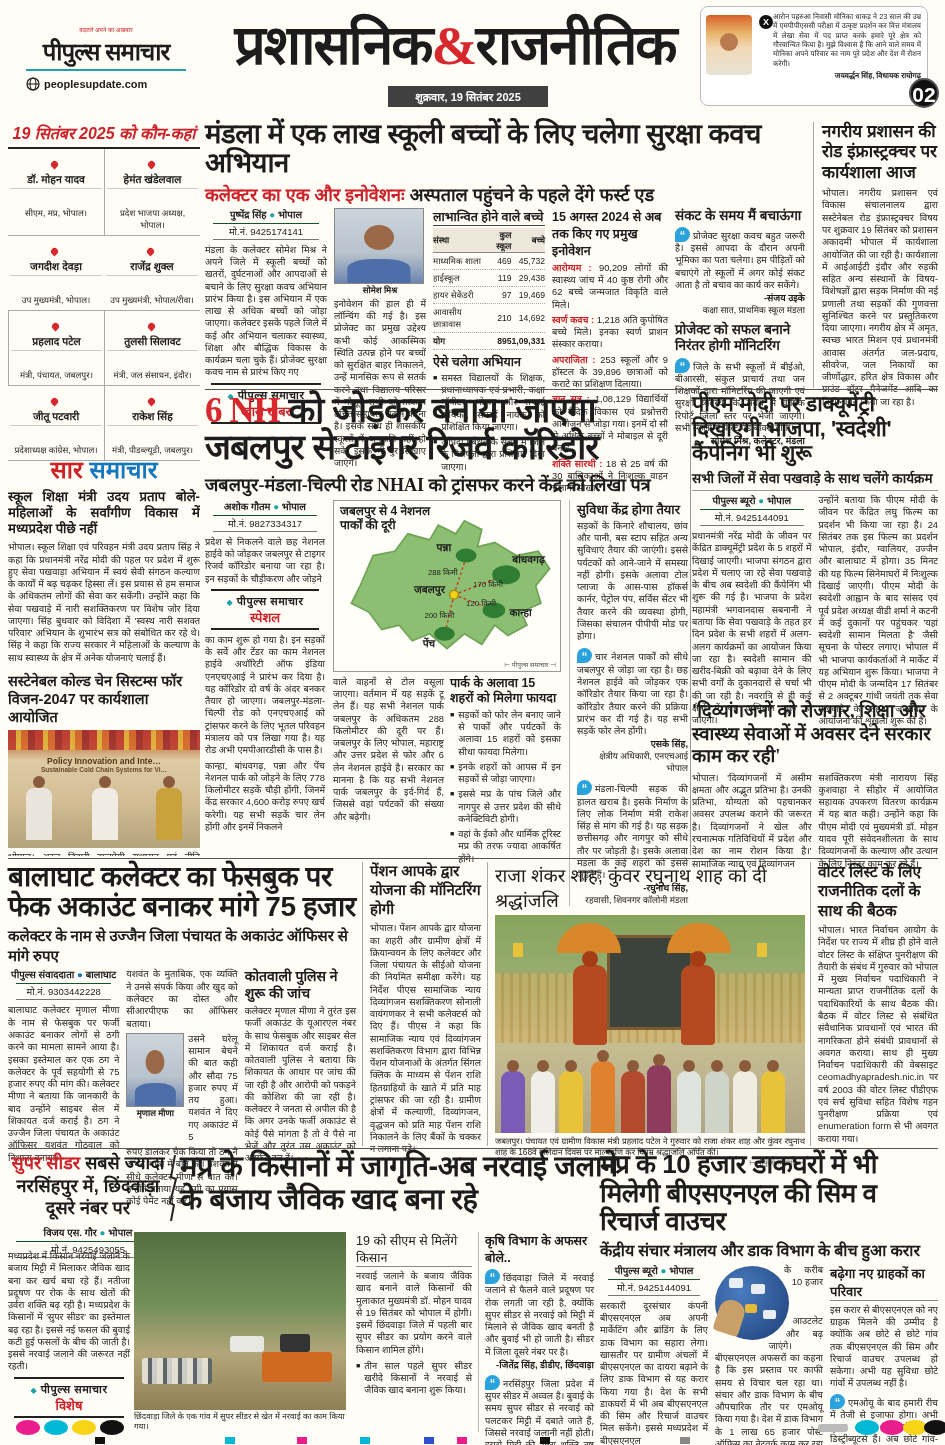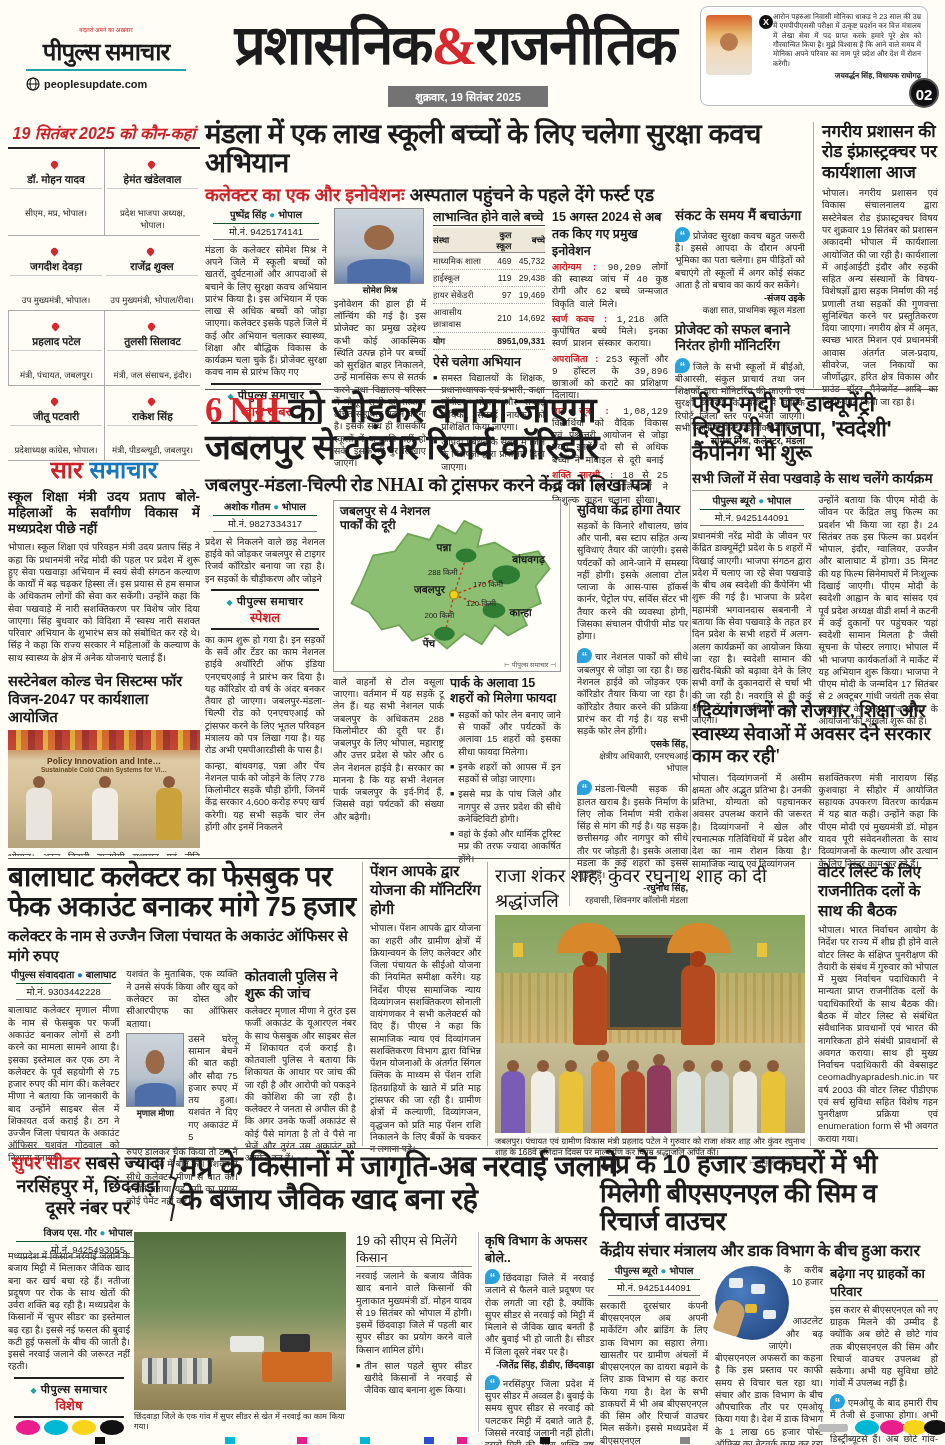--- a/index.html
+++ b/index.html
@@ -25,28 +25,28 @@
   .sechead { font-weight:bold; }
 
   
   #masthead { position:absolute; left:0; top:0; width:945px; height:116px; }
   .logo-blk { position:absolute; left:26px; top:26px; width:160px; text-align:center; }
   .tagline { font-size:6px; color:#cc2229; }
   .logo { font-size:24px; font-weight:900; letter-spacing:-1px; border-bottom:2px solid #1fa3a8; padding-bottom:2px; }
   .site { font-size:11px; font-weight:bold; margin-top:6px; display:flex; align-items:center; gap:4px; justify-content:flex-start; }
   .main-title { position:absolute; left:205px; top:18px; width:500px; text-align:center; font-size:55px; font-weight:900; letter-spacing:-2px; line-height:1; font-family:"Liberation Serif","DejaVu Serif",serif; }
   .main-title .amp { color:#d7282e; }
-  .date-bar { position:absolute; left:388px; top:86px; width:160px; background:#737373; color:#fff; font-size:11px; font-weight:bold; text-align:center; padding:3px 0; }
+  .date-bar { position:absolute; left:388px; top:86px; width:160px; background:#404040; color:#fff; font-size:11px; font-weight:bold; text-align:center; padding:3px 0; }
   .tweet-card { position:absolute; left:700px; top:6px; width:228px; height:100px; border:1px solid #bbb; border-radius:8px; background:#fff; padding:5px 6px 4px 56px; }
   .tweet-photo { position:absolute; left:5px; top:8px; width:46px; height:60px; border-radius:4px; background:linear-gradient(180deg,#d8622a 0%,#e8b46a 30%,#f2d9b8 55%,#e9e2d6 100%); }
   .tweet-photo::before { content:""; position:absolute; left:14px; top:18px; width:18px; height:18px; border-radius:50%; background:#b97a4e; }
   .x-icon { position:absolute; left:58px; top:8px; width:14px; height:14px; background:#111; color:#fff; border-radius:50%; font-size:9px; font-weight:bold; text-align:center; line-height:14px; }
   .tweet-text { font-size:7.2px; line-height:1.3; text-align:justify; margin-left:16px; }
   .tweet-attr { font-size:7.5px; font-weight:bold; text-align:right; margin-top:2px; }
-  .page-no { position:absolute; right:6px; top:78px; width:30px; height:30px; background:#111; color:#fff; border-radius:50%; text-align:center; line-height:30px; font-size:15px; font-weight:bold; border:2px solid #555; }
+  .page-no { position:absolute; right:6px; top:78px; width:30px; height:30px; background:#111; color:#fff; border-radius:50%; text-align:center; line-height:30px; font-size:21px; font-weight:bold; border:2px solid #555; }
 
   
   #whowhere { position:absolute; left:8px; top:122px; width:192px; }
   #whowhere .ww-title { color:#cc2229; font-weight:900; font-size:16px; text-align:center; font-style:italic; border-bottom:2px solid #222; padding-bottom:3px; }
   .ww-grid { display:grid; grid-template-columns:1fr 1fr; }
   .ww-entry { padding:5px 2px 4px; text-align:center; border-bottom:1px solid #aaa; }
   .ww-entry.c2 { border-left:1px solid #aaa; }
   .ww-entry b { display:block; font-size:10.5px; }
   .ww-entry i { display:block; font-style:normal; font-size:8.6px; border-top:1px solid #ccc; margin-top:2px; padding-top:18px; }
   .pin { display:inline-block; width:7px; height:7px; background:#d7282e; border-radius:50% 50% 50% 0; transform:rotate(-45deg); margin-right:3px; }
@@ -73,21 +73,21 @@
   .portrait { position:relative; background:linear-gradient(180deg,#cdd5dc 0%,#b8c2cb 60%,#6d86b0 100%); border:1px solid #888; }
   .portrait::before { content:""; position:absolute; left:50%; top:22%; transform:translateX(-50%); width:34%; height:34%; border-radius:50%; background:#9a6a48; }
   .portrait::after { content:""; position:absolute; left:50%; bottom:0; transform:translateX(-50%); width:72%; height:32%; border-radius:40% 40% 0 0; background:#4d6ea8; }
   .p-label { font-size:8.5px; font-weight:bold; text-align:center; }
   .tbl-title { font-size:12.5px; font-weight:900; border-bottom:1px solid #444; margin-bottom:2px; }
   table.stats { width:100%; border-collapse:collapse; font-size:8.6px; }
   table.stats th { text-align:left; font-size:8.4px; border-bottom:1px solid #888; background:#eee8da; padding:1px 0; }
   table.stats td { padding:2px 0; border-bottom:1px dotted #aaa; }
   table.stats .num { text-align:right; }
   .innov b { display:inline; }
-  .innov p { margin-bottom:3px;font-family:Liberation Mono, monospace; }
+  .innov p { margin-bottom:3px; }
   .q-title { font-size:13.5px; font-weight:900; line-height:1.2; margin-bottom:3px; }
 
   
   #roadws { position:absolute; left:813px; top:122px; width:125px; height:266px; border-left:1px solid #aaa; padding-left:8px; }
   #roadws .h { font-size:17px; font-weight:900; line-height:1.2; margin-bottom:4px; }
 
   
   #nh6 { position:absolute; left:205px; top:392px; width:483px; height:466px; }
   #nh6 .h { font-size:35px; font-weight:700; line-height:1.04; letter-spacing:-1px; }
   #nh6 .h .rednh { color:#d7282e; font-family:"Liberation Serif","DejaVu Serif",serif; }

